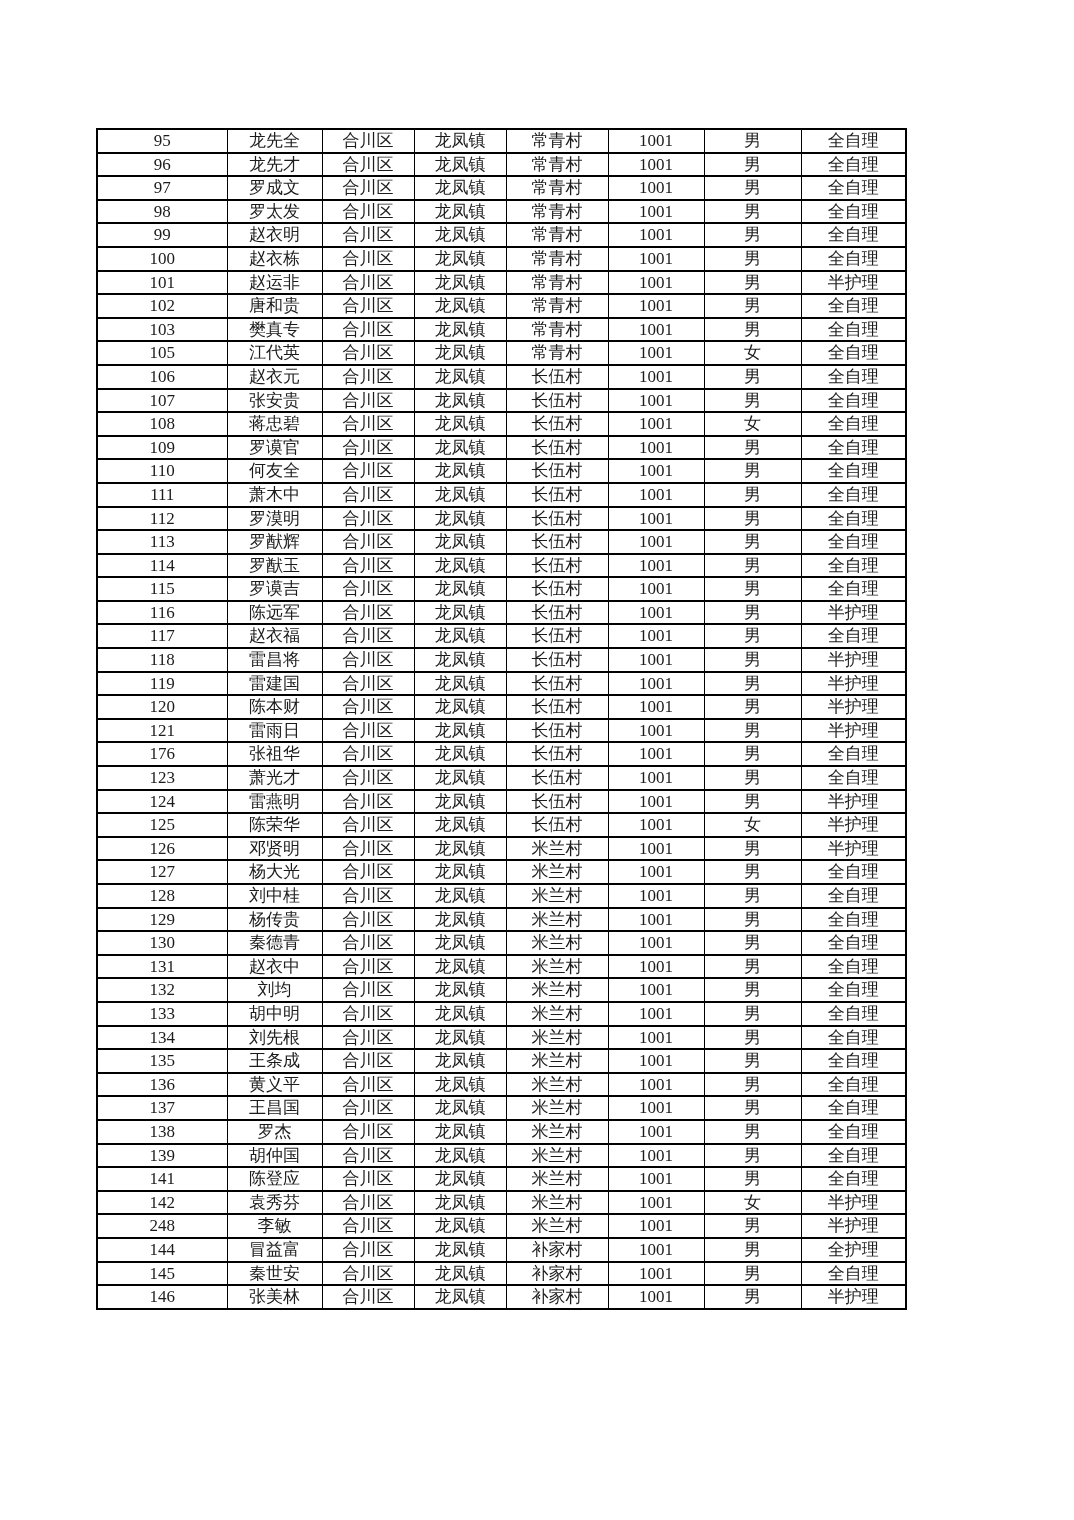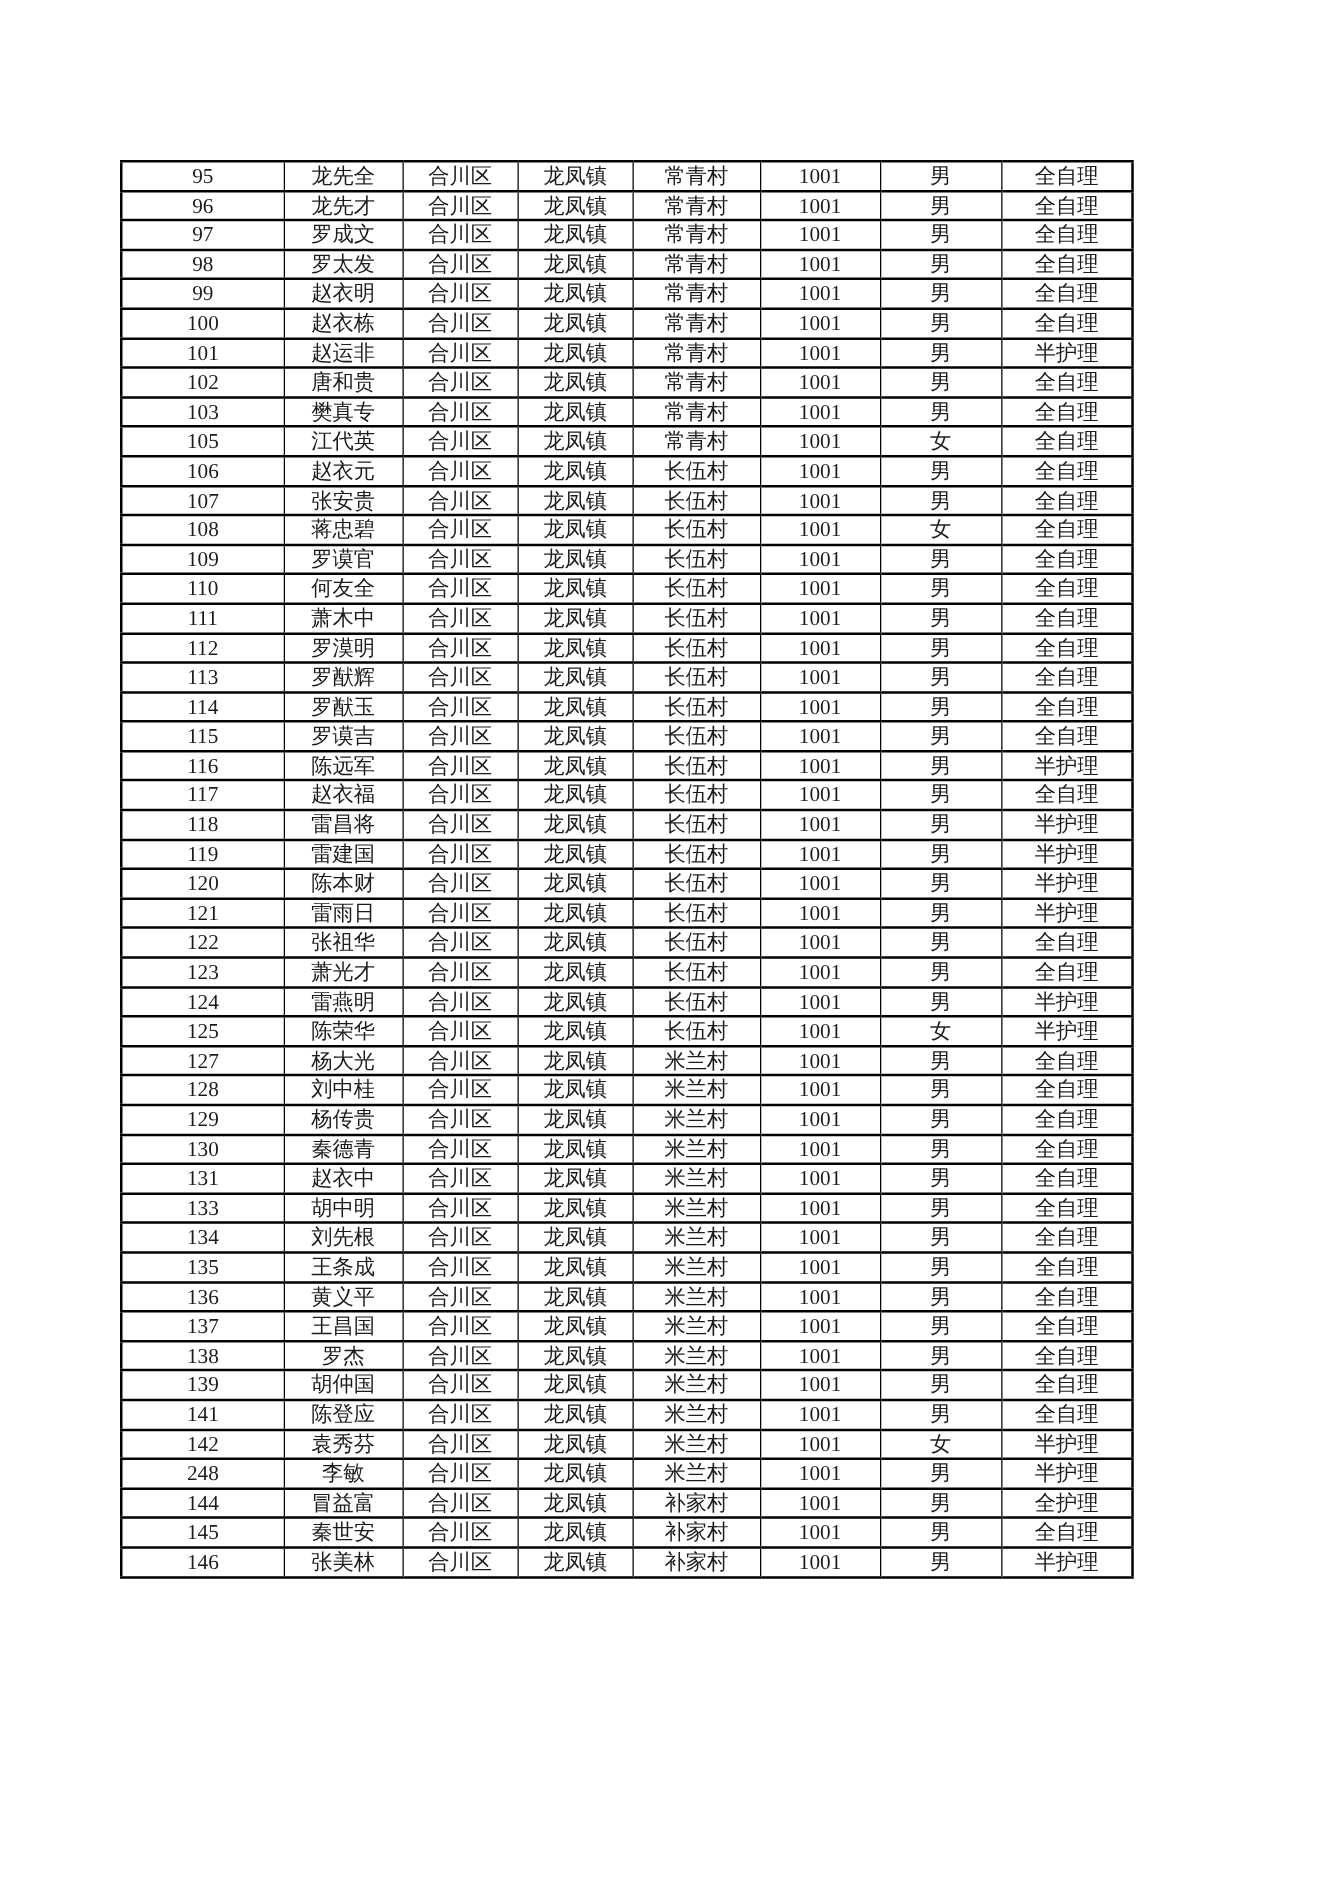--- a/index.html
+++ b/index.html
@@ -319,21 +319,21 @@
           <td>121</td>
           <td>雷雨日</td>
           <td>合川区</td>
           <td>龙凤镇</td>
           <td>长伍村</td>
           <td>1001</td>
           <td>男</td>
           <td>半护理</td>
         </tr>
         <tr>
-          <td>122</td>
+          <td>176</td>
           <td>张祖华</td>
           <td>合川区</td>
           <td>龙凤镇</td>
           <td>长伍村</td>
           <td>1001</td>
           <td>男</td>
           <td>全自理</td>
         </tr>
         <tr>
           <td>123</td>
@@ -359,20 +359,30 @@
           <td>125</td>
           <td>陈荣华</td>
           <td>合川区</td>
           <td>龙凤镇</td>
           <td>长伍村</td>
           <td>1001</td>
           <td>女</td>
           <td>半护理</td>
         </tr>
         <tr>
+          <td>126</td>
+          <td>邓贤明</td>
+          <td>合川区</td>
+          <td>龙凤镇</td>
+          <td>米兰村</td>
+          <td>1001</td>
+          <td>男</td>
+          <td>半护理</td>
+        </tr>
+        <tr>
           <td>127</td>
           <td>杨大光</td>
           <td>合川区</td>
           <td>龙凤镇</td>
           <td>米兰村</td>
           <td>1001</td>
           <td>男</td>
           <td>全自理</td>
         </tr>
         <tr>
@@ -401,20 +411,30 @@
           <td>合川区</td>
           <td>龙凤镇</td>
           <td>米兰村</td>
           <td>1001</td>
           <td>男</td>
           <td>全自理</td>
         </tr>
         <tr>
           <td>131</td>
           <td>赵衣中</td>
+          <td>合川区</td>
+          <td>龙凤镇</td>
+          <td>米兰村</td>
+          <td>1001</td>
+          <td>男</td>
+          <td>全自理</td>
+        </tr>
+        <tr>
+          <td>132</td>
+          <td>刘均</td>
           <td>合川区</td>
           <td>龙凤镇</td>
           <td>米兰村</td>
           <td>1001</td>
           <td>男</td>
           <td>全自理</td>
         </tr>
         <tr>
           <td>133</td>
           <td>胡中明</td>

